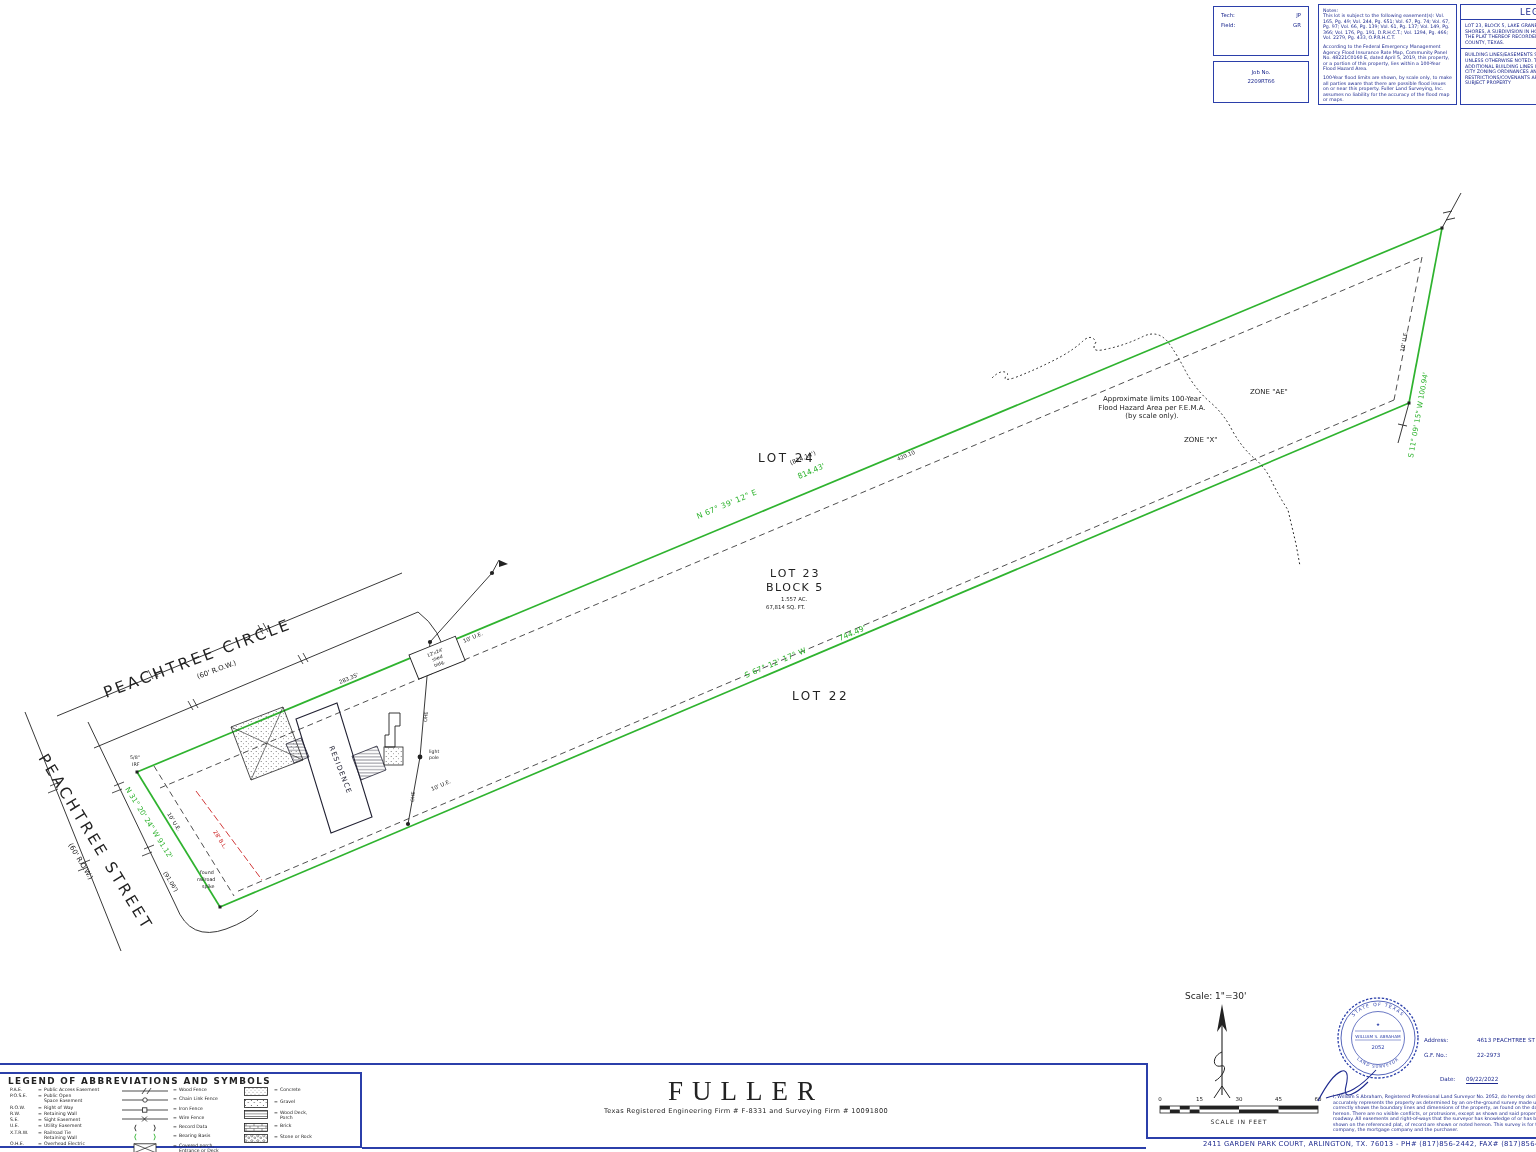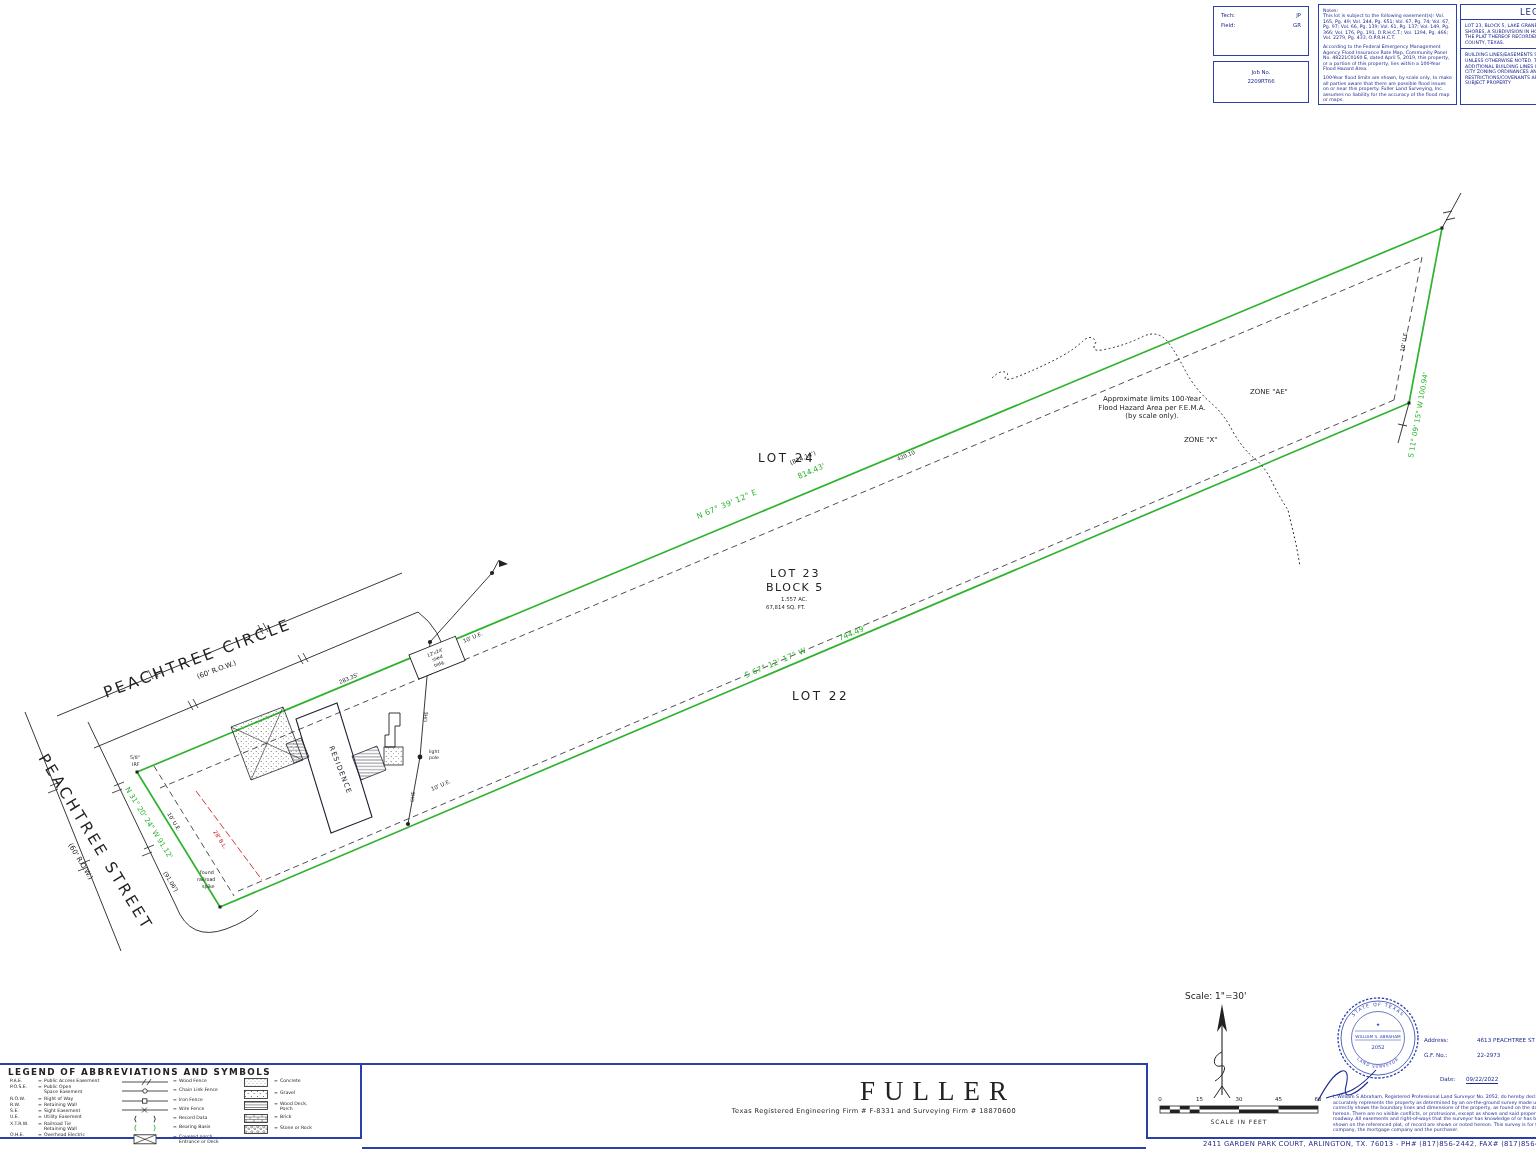--- a/index.html
+++ b/index.html
@@ -32,21 +32,21 @@
   .lrow{display:flex;align-items:flex-start;margin-bottom:1.3px;font-size:4.6px;line-height:5px;}
   .la{width:26px;}
   .leq{width:8px;text-align:center;}
   .ld{flex:1;}
   .lsym{width:46px;height:8px;margin-right:3px;flex:none;}
   .lsw{width:24px;height:9px;margin-right:4px;flex:none;}
   .prow{margin-bottom:2.6px;}
   
   .hline,.vline{position:absolute;background:#2b3faa;}
   
-  .titleblock{position:absolute;left:416px;top:1078px;width:600px;text-align:right;color:#222;}
+  .titleblock{position:absolute;left:446px;top:1078px;width:600px;text-align:center;color:#222;}
   .tb1{font-family:"Liberation Serif","DejaVu Serif",serif;font-size:27px;letter-spacing:9px;line-height:27px;}
   .tb2{font-family:"Liberation Serif","DejaVu Serif",serif;font-size:24px;letter-spacing:4px;line-height:26px;}
   .tb3{font-size:6.6px;letter-spacing:0.4px;margin-top:2px;color:#222;}
   
   .certfield{position:absolute;font-size:5.6px;color:#1e2a8f;}
   .certval{position:absolute;font-size:5.6px;color:#1e2a8f;}
   .cval-u{border-bottom:0.8px solid #1e2a8f;padding-bottom:1px;}
   .certbody{position:absolute;left:1333px;top:1094px;width:278px;font-size:4.7px;line-height:5.5px;color:#1e2a8f;text-align:left;}
   .footerline{position:absolute;left:1203px;top:1140px;white-space:nowrap;font-size:6.8px;letter-spacing:0.3px;color:#1e2a8f;}
   svg text{font-family:"DejaVu Sans",sans-serif;}
@@ -264,21 +264,21 @@
 THE PLAT THEREOF RECORDED IN PLAT RECORDS, HOOD
 COUNTY, TEXAS.</div>
     <div class="legal-p pre">BUILDING LINES/EASEMENTS SHOWN ARE PER PLAT
 UNLESS OTHERWISE NOTED. THERE MAY BE
 ADDITIONAL BUILDING LINES IMPOSED BY THE
 CITY ZONING ORDINANCES AND/OR DEED
 RESTRICTIONS/COVENANTS AFFECTING THE
 SUBJECT PROPERTY</div>
   </div>
 
-  <div class="bluebox legend" style="border-left:none;">
+  <div class="bluebox legend" style="border-left:none;margin-top:9px;">
     <div class="lg-title">LEGEND OF ABBREVIATIONS AND SYMBOLS</div>
     <div class="lg-cols">
       <div class="lg-col lg-abbr">
         <div class="lrow">
             <span class="la">P.A.E.</span>
             <span class="leq">=</span>
             <span class="ld pre">Public Access Easement</span>
           </div>
         <div class="lrow">
             <span class="la">P.O.S.E.</span>
@@ -444,21 +444,21 @@
     </div>
   </div>
 
   <div class="hline" style="left:0;top:1063px;width:1147px;height:2px;"></div>
   <div class="vline" style="left:1146px;top:1063px;width:2px;height:75px;"></div>
   <div class="hline" style="left:1146px;top:1137px;width:390px;height:2px;"></div>
   <div class="hline" style="left:362px;top:1147px;width:784px;height:1.6px;"></div>
 
   <div class="titleblock">
     <div class="tb1">FULLER</div>
-    <div class="tb3">Texas Registered Engineering Firm # F-8331 and Surveying Firm # 18870600</div>
+    <div class="tb3">Texas Registered Engineering Firm # F-8331 and Surveying Firm # 10091800</div>
   </div>
 
   <span class="certfield" style="left:1424px;top:1037px;">Address:</span>
   <span class="certval" style="left:1477px;top:1037px;white-space:nowrap;">4613 PEACHTREE ST</span>
   <span class="certfield" style="left:1424px;top:1052px;">G.F. No.:</span>
   <span class="certval" style="left:1477px;top:1052px;">22-2973</span>
   <span class="certfield" style="left:1440px;top:1076px;">Date:</span>
   <span class="certval cval-u" style="left:1466px;top:1076px;">09/22/2022</span>
   <div class="certbody">I, William S Abraham, Registered Professional Land Surveyor No. 2052, do hereby declare that the map shown hereon accurately represents the property as determined by an on-the-ground survey made under my direct supervision and correctly shows the boundary lines and dimensions of the property, as found on the date of the survey, indicated hereon. There are no visible conflicts, or protrusions, except as shown and said property has access to a public roadway. All easements and right-of-ways that the surveyor has knowledge of or has been advised of and those shown on the referenced plat, of record are shown or noted hereon. This survey is for the exclusive use of this company, the mortgage company and the purchaser.</div>
 

